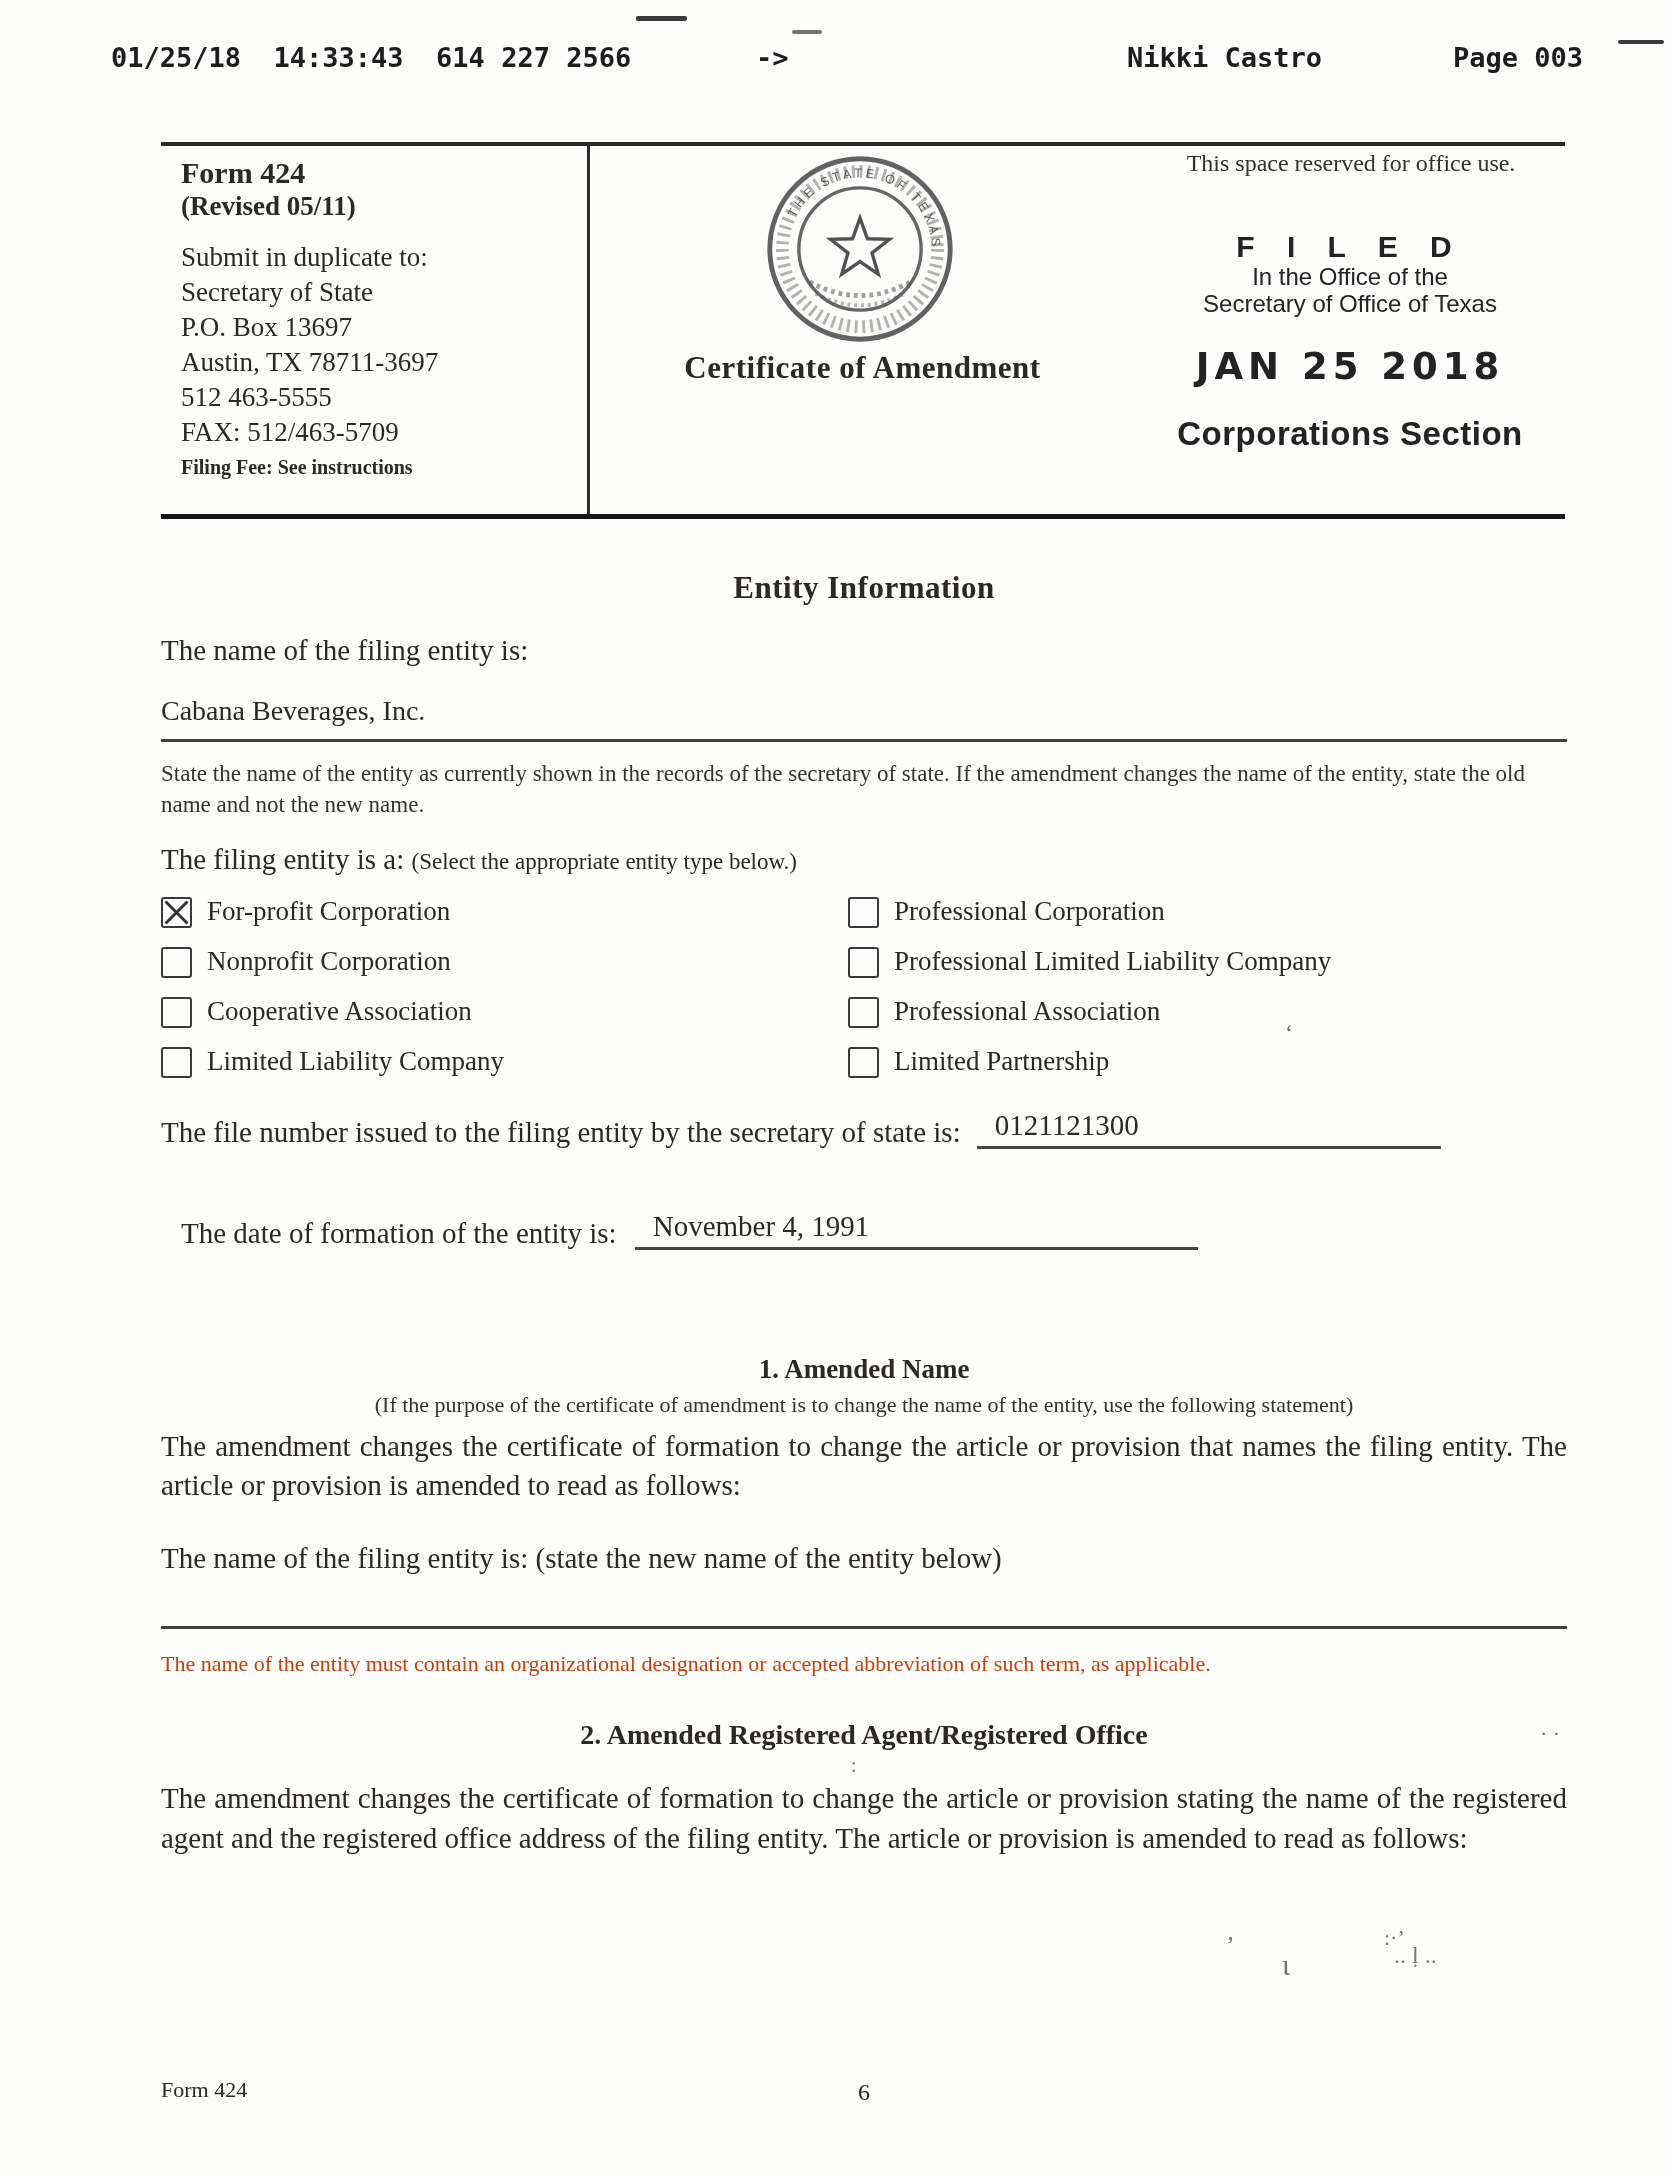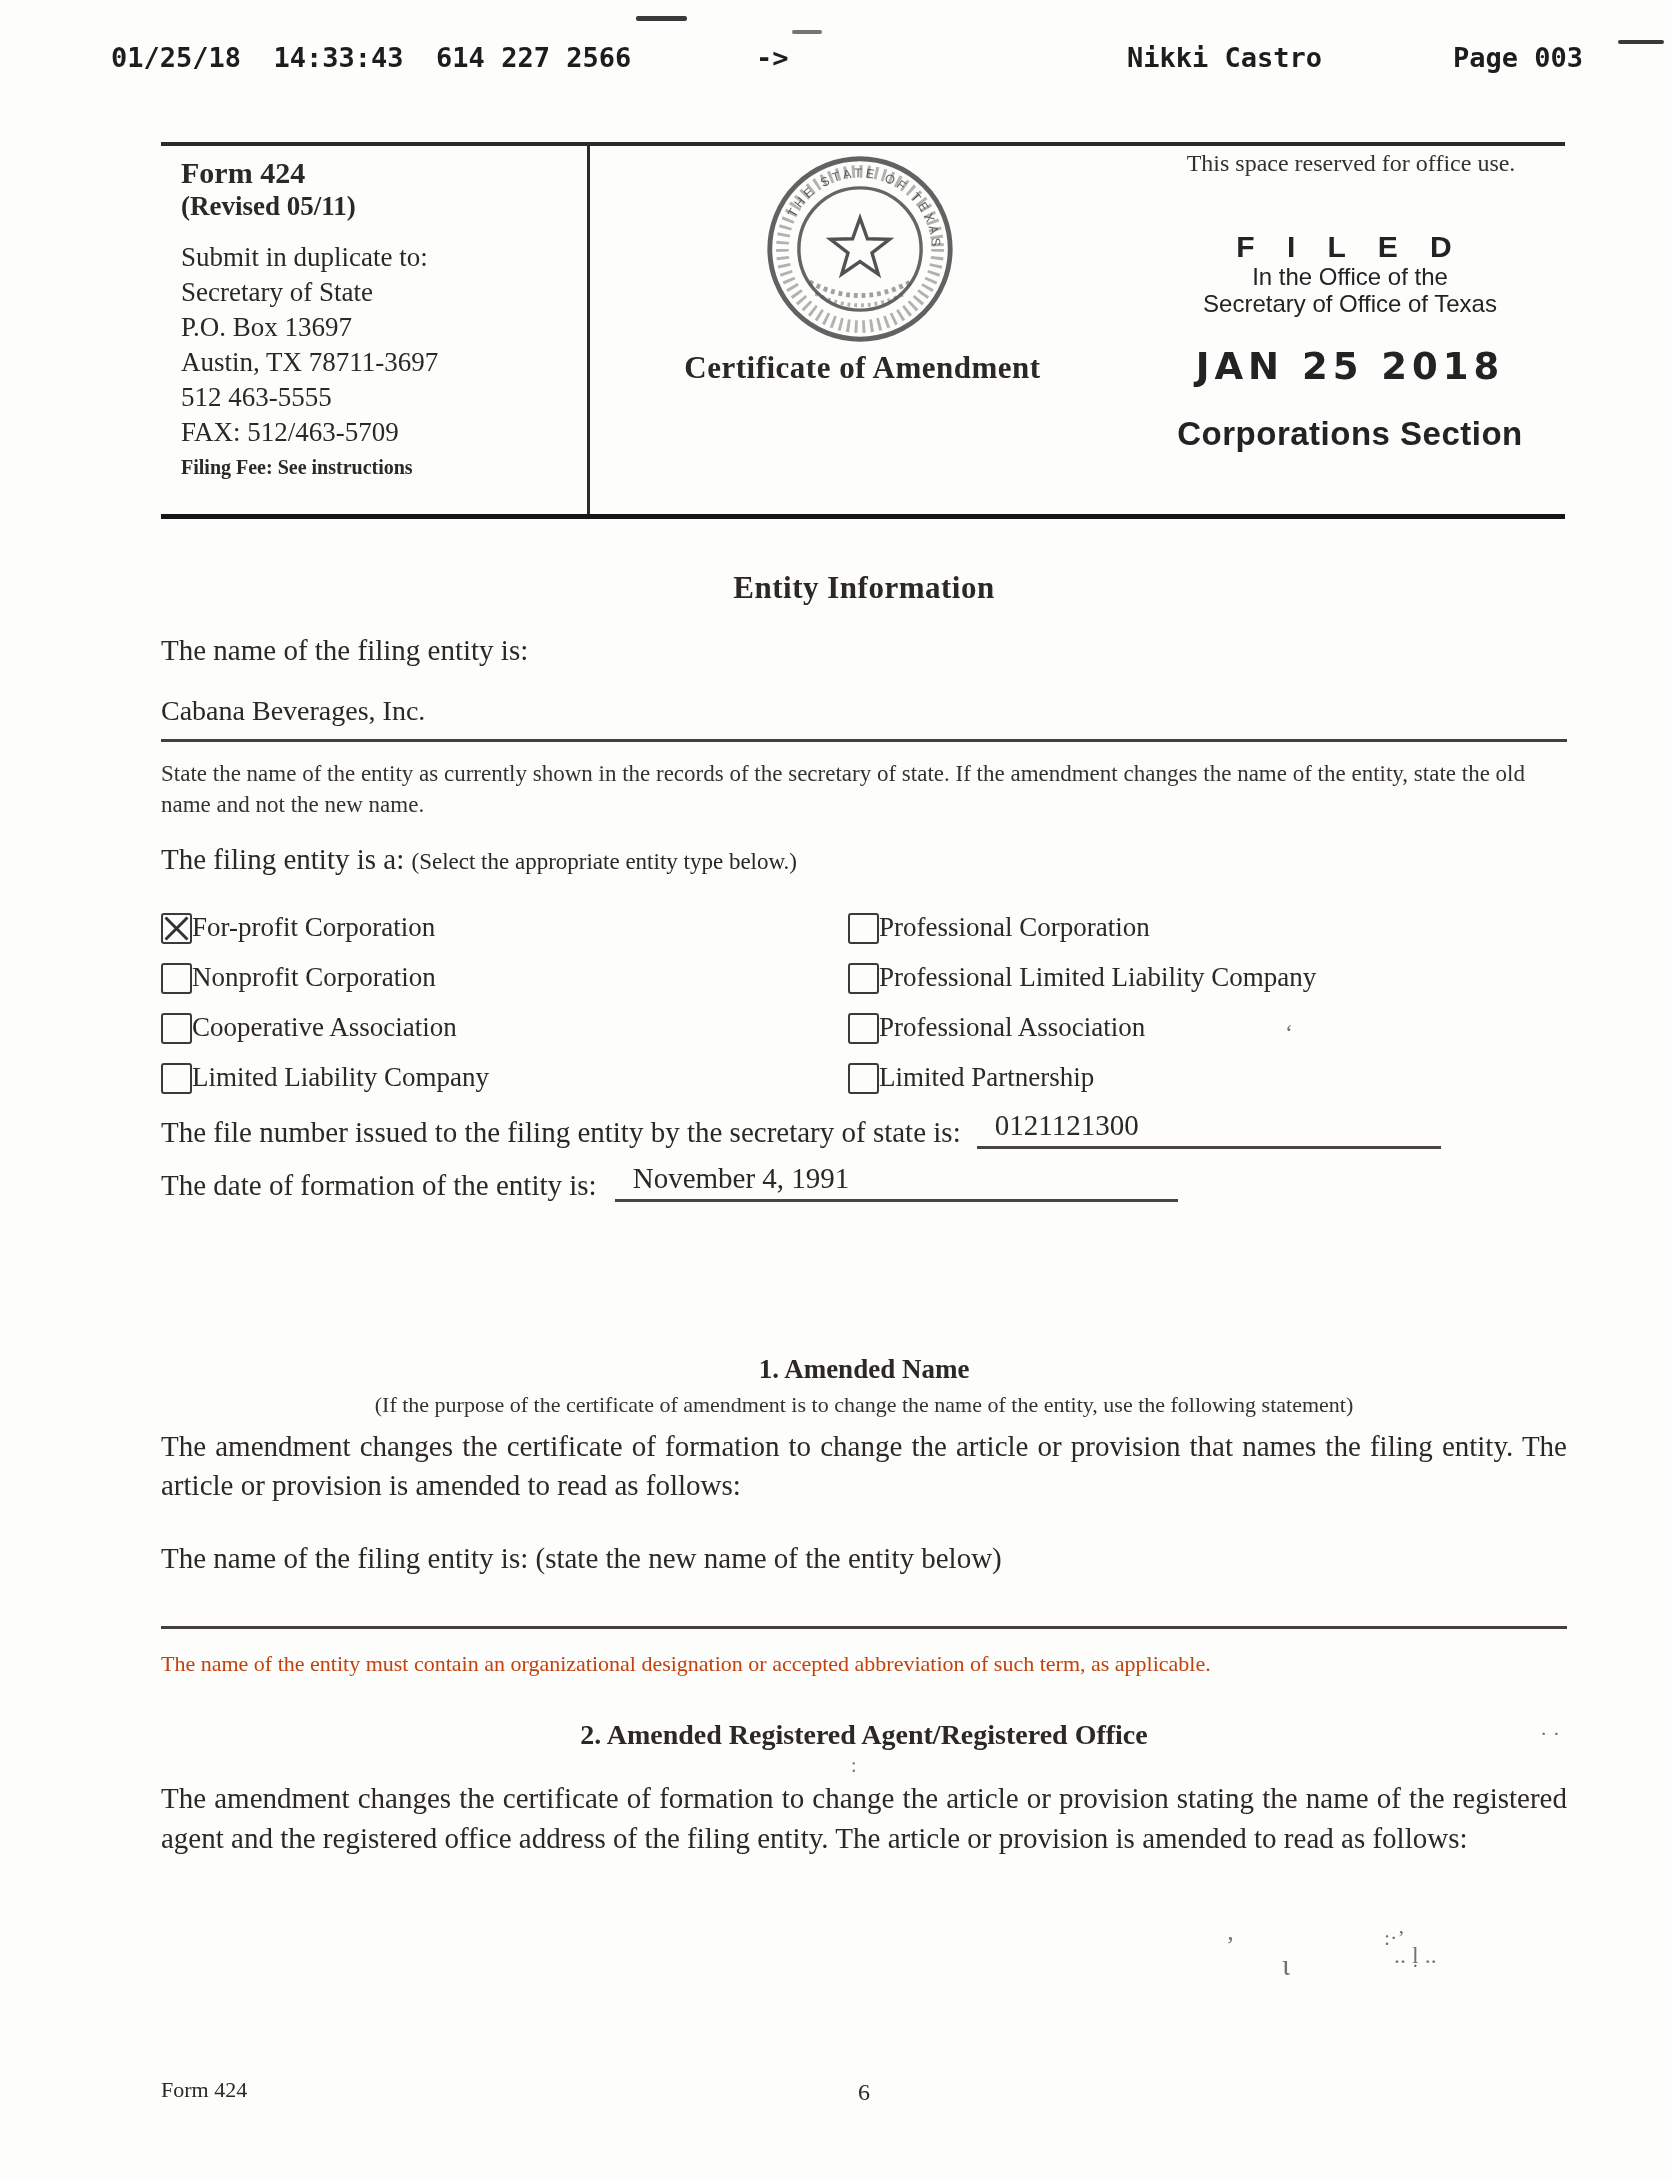--- a/index.html
+++ b/index.html
@@ -42,31 +42,31 @@
   
   .block{position:absolute;left:161px;width:1406px;}
   .center{text-align:center;}
   .h-entity{top:570px;font-weight:700;font-size:31px;letter-spacing:0.5px;}
   .name-label{top:634px;font-size:29px;}
   .entity-name-line{top:695px;font-size:28px;padding-bottom:12px;border-bottom:3px solid #464038;}
   .name-note{top:758px;font-size:23px;line-height:31px;color:#36332f;}
   .type-row{top:843px;font-size:29px;}
   .type-hint{font-size:23px;}
   .cb-grid{top:894px;display:grid;grid-template-columns:687px 1fr;grid-auto-rows:50px;}
-  .cb-item{display:flex;align-items:flex-end;}
+  .cb-item{display:flex;align-items:flex-start;gap:15px;}
   .cb{flex:none;width:27px;height:27px;margin-top:3px;border:2.5px solid #3a3a3a;
     border-radius:3px;position:relative;background:#fdfdfc;}
   .cb.checked::before,.cb.checked::after{content:"";position:absolute;left:-2px;top:12px;
     width:31px;height:3px;background:#333;}
   .cb.checked::before{transform:rotate(45deg);}
   .cb.checked::after{transform:rotate(-45deg);}
   .cb-label{font-size:27px;line-height:34px;}
   .inline-field-row{display:flex;align-items:flex-end;font-size:29px;}
   .file-number-row{top:1109px;}
-  .date-row{top:1162px;}
+  .date-row{top:1210px;margin-left:20px;}
   .field-label{white-space:pre;}
   .field-value{border-bottom:3px solid #4a463f;padding:0 10px 4px 18px;white-space:pre;}
   .file-value{width:436px;margin-left:16px;}
   .date-value{width:535px;margin-left:18px;}
   .h-amendments{top:1275px;font-weight:700;font-size:31px;letter-spacing:0.5px;}
   .s1-title{top:1354px;font-weight:700;font-size:27px;}
   .s1-hint{top:1392px;font-size:22px;color:#36332f;}
   .s1-body{top:1427px;font-size:29px;line-height:39px;text-align:justify;}
   .s1-prompt{top:1542px;font-size:29px;}
   .s1-blank{top:1582px;height:44px;border-bottom:3px solid #45413a;font-size:28px;}

